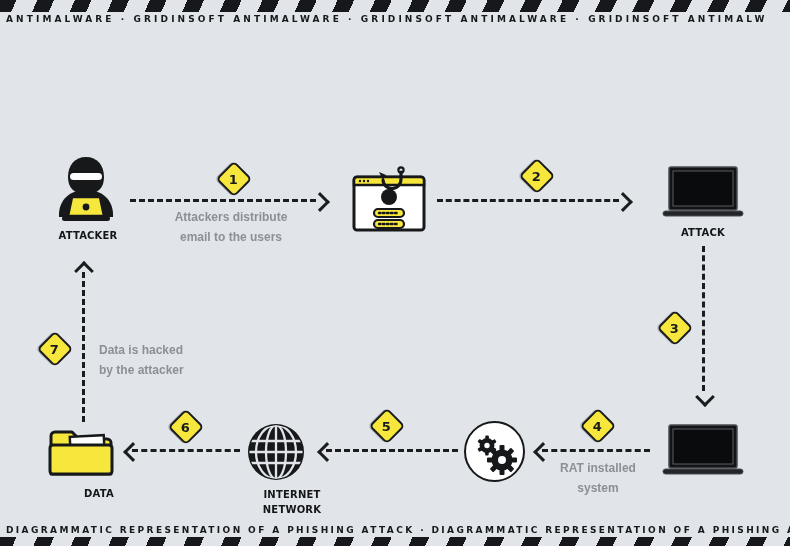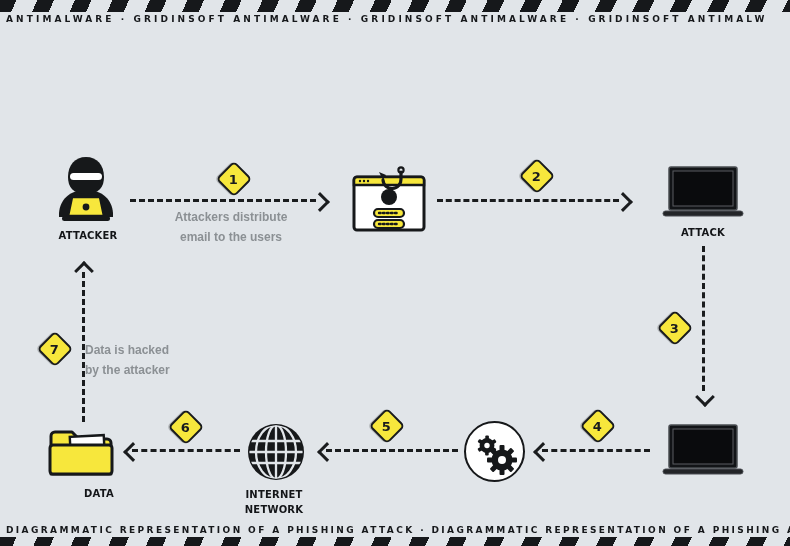--- a/index.html
+++ b/index.html
@@ -116,20 +116,22 @@
     <rect x="7" y="1" width="68" height="43" rx="2" fill="#121417" stroke="#4a4d52" stroke-width="1.5"></rect>
     <rect x="11" y="5" width="60" height="35" fill="#0a0b0d" stroke="#5a5d62" stroke-width="1"></rect>
     <rect x="1" y="45" width="80" height="5" rx="2.5" fill="#232528" stroke="#4a4d52" stroke-width="1"></rect>
   </svg>
 
   <div class="dash-h" style="left:542px;top:449px;width:108px"></div>
   <div class="chev left" style="left:536px;top:445px"></div>
   <div class="diamond" style="left:598px;top:426px">
       <span>4</span>
     </div>
+  <div class="caption" style="left:598px;top:458px">RAT installed
+system</div>
 
   <div class="gear-circle">
     <svg width="57" height="57" viewBox="0 0 57 57">
       <g fill="#16181a">
         <rect x="19.3" y="12.5" width="3.6" height="5" rx="1" transform="rotate(0 21 22.5)"></rect>
         <rect x="19.3" y="12.5" width="3.6" height="5" rx="1" transform="rotate(60 21 22.5)"></rect>
         <rect x="19.3" y="12.5" width="3.6" height="5" rx="1" transform="rotate(120 21 22.5)"></rect>
         <rect x="19.3" y="12.5" width="3.6" height="5" rx="1" transform="rotate(180 21 22.5)"></rect>
         <rect x="19.3" y="12.5" width="3.6" height="5" rx="1" transform="rotate(240 21 22.5)"></rect>
         <rect x="19.3" y="12.5" width="3.6" height="5" rx="1" transform="rotate(300 21 22.5)"></rect>
@@ -164,40 +166,40 @@
     <circle cx="30" cy="30" r="28" fill="#16181a"></circle>
     <g clip-path="url(#gc)" stroke="#e1e5e9" stroke-width="2.3" fill="none">
       <ellipse cx="30" cy="30" rx="10" ry="27"></ellipse>
       <ellipse cx="30" cy="30" rx="20" ry="27"></ellipse>
       <line x1="30" y1="2" x2="30" y2="58"></line>
       <line x1="2" y1="19" x2="58" y2="19"></line>
       <line x1="1" y1="30" x2="59" y2="30"></line>
       <line x1="2" y1="41" x2="58" y2="41"></line>
     </g>
   </svg>
-  <div class="nlabel" style="left:274px;top:487px">INTERNET
+  <div class="nlabel" style="left:292px;top:487px">INTERNET
 NETWORK</div>
 
   <div class="dash-h" style="left:132px;top:449px;width:108px"></div>
   <div class="chev left" style="left:126px;top:445px"></div>
   <div class="diamond" style="left:186px;top:427px">
       <span>6</span>
     </div>
 
   <svg class="icon" style="left:46px;top:424px" width="72" height="56" viewBox="0 0 72 56">
     <path d="M5,50 V12 a4,4 0 0 1 4,-4 H26 l7,7 H61 a4,4 0 0 1 4,4 v31 z" fill="#f7e73c" stroke="#16181a" stroke-width="3" stroke-linejoin="round"></path>
     <rect x="24" y="12" width="34" height="11" fill="#ffffff" stroke="#16181a" stroke-width="2.4" transform="rotate(-3 41 17)"></rect>
     <rect x="4" y="21" width="62" height="29" rx="3" fill="#f7e73c" stroke="#16181a" stroke-width="3"></rect>
   </svg>
   <div class="nlabel" style="left:99px;top:486px">DATA</div>
 
   <div class="dash-v" style="left:82px;top:272px;height:150px"></div>
   <div class="chev up" style="left:77px;top:264px"></div>
   <div class="diamond" style="left:55px;top:349px">
       <span>7</span>
     </div>
-  <div class="caption la" style="left:85px;top:340px">Data is hacked
+  <div class="caption la" style="left:99px;top:340px">Data is hacked
 by the attacker</div>
 
   <div class="ticker bottom">DIAGRAMMATIC REPRESENTATION OF A PHISHING ATTACK · DIAGRAMMATIC REPRESENTATION OF A PHISHING AT</div>
   <div class="stripes bottom"></div>
 
 </div>
 
 </body></html>

